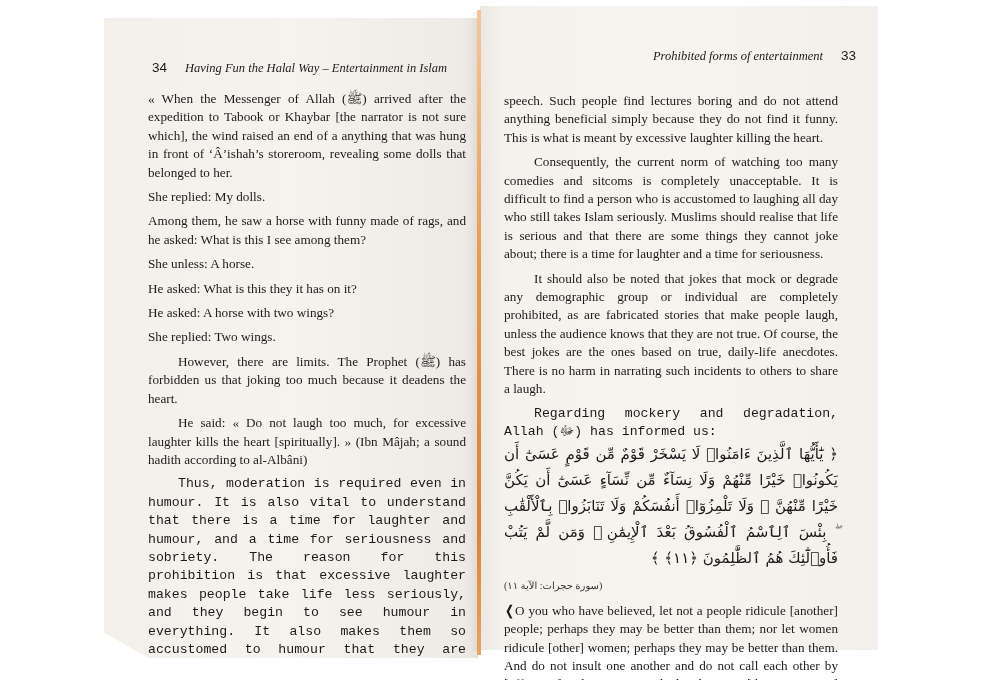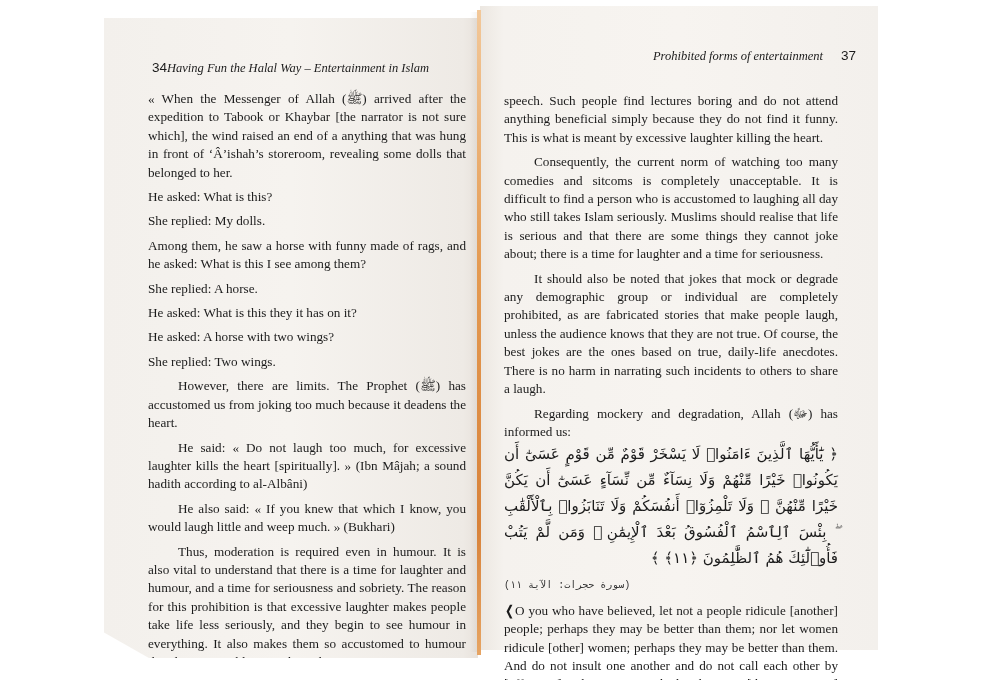--- a/index.html
+++ b/index.html
@@ -65,21 +65,21 @@
       font-style: normal;
       font-size: 13.5px;
     }
     .running-head .title {
       font-style: italic;
     }
     .rh-left {
       left: 48px;
       top: 42px;
     }
-    .rh-left .title { }
+    .rh-left .title { margin-left: 18px; }
     .rh-right {
       right: 22px;
       top: 42px;
     }
     .rh-right .title { margin-right: 18px; }
 
     .body-text {
       position: absolute;
       font-size: 13.2px;
       line-height: 18.4px;
@@ -96,34 +96,35 @@
       width: 334px;
     }
     .body-text p {
       margin: 0 0 6px 0;
     }
     .body-text p.indent {
       text-indent: 30px;
     }
     .body-text p.tight {
       margin-bottom: 0;
+      font-family: Liberation Mono, monospace;
     }
 
     .arabic {
       direction: rtl;
       text-align: justify;
       font-family: "DejaVu Sans", sans-serif;
       font-size: 15px;
       line-height: 26px;
       margin: 6px 0 0 0;
     }
     .arabic-citation {
       direction: rtl;
       text-align: left;
-      font-family: Liberation Mono, monospace;
+      font-family: Liberation Serif, serif;
       font-size: 10px;
       margin: 0 0 10px 0;
       color: #333;
     }
     .translation {
       margin: 0;
     }
     .bracket {
       font-weight: bold;
     }
@@ -133,39 +134,37 @@
 
 <div class="scene">
 
   <div class="page page-left">
     <div class="running-head rh-left">
       <span class="pgnum">34</span><span class="title">Having Fun the Halal Way – Entertainment in Islam</span>
     </div>
 
     <div class="body-text left-body">
       <p>« When the Messenger of Allah (ﷺ) arrived after the expedition to Tabook or Khaybar [the narrator is not sure which], the wind raised an end of a anything that was hung in front of ‘Â’ishah’s storeroom, revealing some dolls that belonged to her.</p>
-      <p>He asked: What is this?</p>
       <p>She replied: My dolls.</p>
       <p>Among them, he saw a horse with funny made of rags, and he asked: What is this I see among them?</p>
-      <p>She replied: A horse.</p>
+      <p>She unless: A horse.</p>
       <p>He asked: What is this they it has on it?</p>
       <p>He asked: A horse with two wings?</p>
       <p>She replied: Two wings.</p>
-      <p class="indent">However, there are limits. The Prophet (ﷺ) has accustomed us from joking too much because it deadens the heart.</p>
+      <p class="indent">However, there are limits. The Prophet (ﷺ) has forbidden us that joking too much because it deadens the heart.</p>
       <p class="indent">He said: « Do not laugh too much, for excessive laughter kills the heart [spiritually]. » (Ibn Mâjah; a sound hadith according to al-Albâni)</p>
-      <p class="indent">He also said: « If you knew that which I know, you would laugh little and weep much. » (Bukhari)</p>
       <p class="indent tight">Thus, moderation is required even in humour. It is also vital to understand that there is a time for laughter and humour, and a time for seriousness and sobriety. The reason for this prohibition is that excessive laughter makes people take life less seriously, and they begin to see humour in everything. It also makes them so accustomed to humour that they are unable to sit through any serious</p>
     </div>
   </div>
 
   <div class="spine-shadow"></div>
 
   <div class="page page-right">
     <div class="running-head rh-right">
-      <span class="title">Prohibited forms of entertainment</span><span class="pgnum">37</span>
+      <span class="title">Prohibited forms of entertainment</span><span class="pgnum">33</span>
     </div>
 
     <div class="body-text right-body">
       <p>speech. Such people find lectures boring and do not attend anything beneficial simply because they do not find it funny. This is what is meant by excessive laughter killing the heart.</p>
       <p class="indent">Consequently, the current norm of watching too many comedies and sitcoms is completely unacceptable. It is difficult to find a person who is accustomed to laughing all day who still takes Islam seriously. Muslims should realise that life is serious and that there are some things they cannot joke about; there is a time for laughter and a time for seriousness.</p>
       <p class="indent">It should also be noted that jokes that mock or degrade any demographic group or individual are completely prohibited, as are fabricated stories that make people laugh, unless the audience knows that they are not true. Of course, the best jokes are the ones based on true, daily-life anecdotes. There is no harm in narrating such incidents to others to share a laugh.</p>
       <p class="indent tight">Regarding mockery and degradation, Allah (ﷻ) has informed us:</p>
 
       <p class="arabic">﴿ يَٰٓأَيُّهَا ٱلَّذِينَ ءَامَنُوا۟ لَا يَسْخَرْ قَوْمٌ مِّن قَوْمٍ عَسَىٰٓ أَن يَكُونُوا۟ خَيْرًا مِّنْهُمْ وَلَا نِسَآءٌ مِّن نِّسَآءٍ عَسَىٰٓ أَن يَكُنَّ خَيْرًا مِّنْهُنَّ ۖ وَلَا تَلْمِزُوٓا۟ أَنفُسَكُمْ وَلَا تَنَابَزُوا۟ بِٱلْأَلْقَٰبِ ۖ بِئْسَ ٱلِٱسْمُ ٱلْفُسُوقُ بَعْدَ ٱلْإِيمَٰنِ ۚ وَمَن لَّمْ يَتُبْ فَأُو۟لَٰٓئِكَ هُمُ ٱلظَّٰلِمُونَ ﴿١١﴾ ﴾</p>
       <p class="arabic-citation">(سورة حجرات: الآية ١١)</p>

